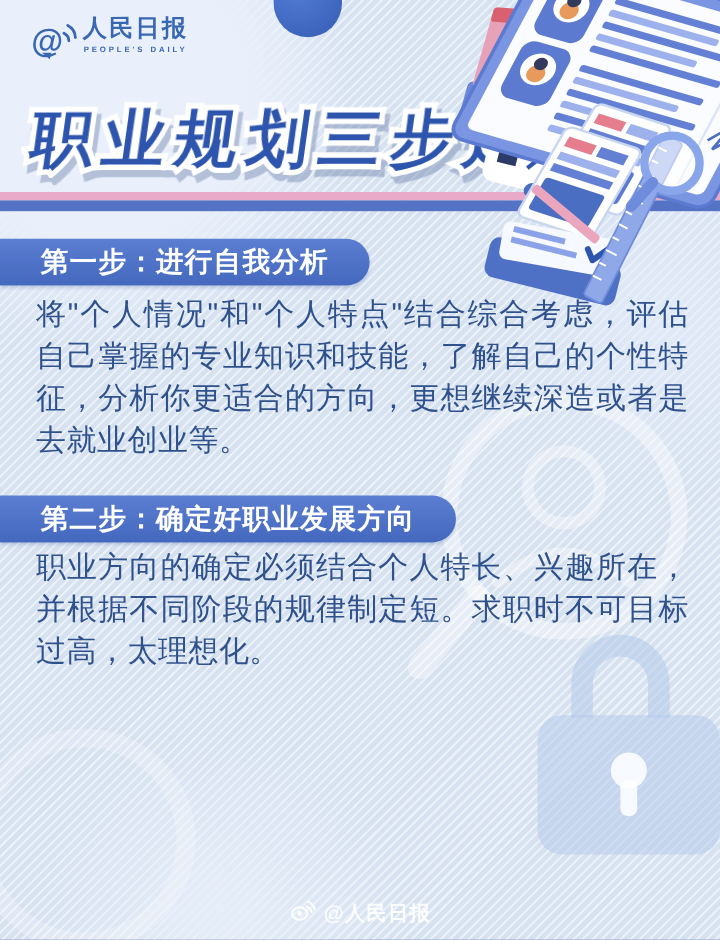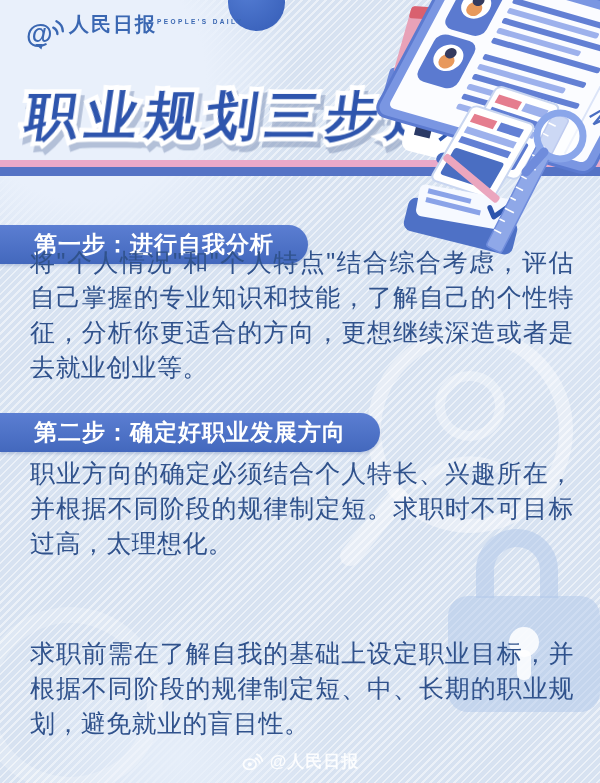--- a/index.html
+++ b/index.html
@@ -12,47 +12,47 @@
       radial-gradient(circle 200px at 30% 97%, rgba(231,239,250,.9) 0%, rgba(231,239,250,0) 75%),
       radial-gradient(circle 180px at 92% 34%, rgba(228,237,250,.7) 0%, rgba(228,237,250,0) 80%),
       repeating-linear-gradient(135deg, rgba(255,255,255,.5) 0px, rgba(255,255,255,.5) 1.8px, rgba(255,255,255,0) 1.8px, rgba(255,255,255,0) 5.6px);
   }
   
   .top-circle{position:absolute;left:228px;top:-26px;width:57px;height:57px;border-radius:50%;
     background:radial-gradient(circle at 35% 30%, #537cd3 0%, #3c64bd 75%);}
   .wm{position:absolute;left:0;top:0;}
   
   .logo{position:absolute;top:14px;left:26px;display:flex;align-items:flex-start;gap:3px;color:#3a67b2;}
-  .logo-col{display:flex;flex-direction:row;}
+  .logo-col{display:flex;flex-direction:column;text-align:center;}
   .logo-cn{font-size:20px;font-weight:900;letter-spacing:2px;line-height:1;}
   .logo-en{font-size:6.5px;letter-spacing:2.4px;margin-top:4px;font-weight:bold;}
   
   .title-wrap{position:absolute;left:26px;top:88px;transform:skewX(-8deg);
     filter:drop-shadow(4px 6px 0 rgba(112,132,172,.45));z-index:4;}
   .title{font-size:52px;font-weight:900;letter-spacing:8px;white-space:nowrap;line-height:1.1;}
   .title.stroke{position:absolute;left:0;top:0;-webkit-text-stroke:9px #ffffff;color:#fff;}
   .title.fill{position:relative;color:#2e55ad;}
   
   .bar-pink{position:absolute;left:0;top:160px;width:600px;height:7px;background:#e9a9c9;z-index:2;}
   .bar-blue{position:absolute;left:0;top:167px;width:600px;height:9px;background:#5573c5;z-index:2;}
   
   .badge{position:absolute;left:0;height:39px;line-height:39px;padding:0 34px 0 34px;
     background:linear-gradient(180deg,#5b7ed2 0%,#4368bd 100%);
     border-radius:0 20px 20px 0;color:#ffffff;font-size:23px;font-weight:bold;
     letter-spacing:1px;white-space:nowrap;z-index:3;box-shadow:0 2px 3px rgba(70,100,160,.25);}
-  .b1{top:199px;margin-top:26px;} .b2{top:413px;text-align:center;} .b3{top:593px;}
+  .b1{top:199px;} .b2{top:413px;text-align:center;} .b3{top:593px;}
   
   .para{position:absolute;left:30px;width:544px;font-size:25px;line-height:35px;
     color:#30528c;text-align:justify;letter-spacing:.4px;z-index:3;}
   .p1{top:245px;} .p2{top:456px;} .p3{top:636px;}
   
   .hero{position:absolute;top:0;right:0;width:292px;height:262px;overflow:hidden;z-index:5;pointer-events:none;}
   
   .footer{position:absolute;left:0;bottom:10px;width:600px;display:flex;justify-content:center;
-    align-items:center;gap:7px;color:rgba(255,255,255,.88);z-index:3;}
+    align-items:flex-start;gap:7px;color:rgba(255,255,255,.88);z-index:3;}
   .footer-text{font-size:17px;font-weight:bold;letter-spacing:1px;}
 </style>
 </head>
 <body>
 
 <div id="page">
 
   <svg class="wm" width="600" height="783" viewBox="0 0 600 783">
     <g>
       <circle cx="470" cy="430" r="96" fill="none" stroke="rgba(255,255,255,0.40)" stroke-width="14"></circle>
@@ -201,21 +201,20 @@
       </g>
     </svg>
   </div>
 
   <div class="badge b1">第一步：进行自我分析</div>
   <div class="para p1">将"个人情况"和"个人特点"结合综合考虑，评估自己掌握的专业知识和技能，了解自己的个性特征，分析你更适合的方向，更想继续深造或者是去就业创业等。</div>
 
   <div class="badge b2">第二步：确定好职业发展方向</div>
   <div class="para p2">职业方向的确定必须结合个人特长、兴趣所在，并根据不同阶段的规律制定短。求职时不可目标过高，太理想化。</div>
 
-  <div class="para p3">求职前需在了解自我的基础上设定职业目标，并根据不同阶段的规律制定短、中、长期的职业规划，避免就业的盲目性。</div>
 
   <div class="footer">
     <svg width="22" height="18" viewBox="0 0 24 20" style="color:rgba(255,255,255,.88)">
       <ellipse cx="9.5" cy="12.5" rx="7" ry="5.8" fill="none" stroke="currentColor" stroke-width="2"></ellipse>
       <circle cx="9.5" cy="12.5" r="2.2" fill="currentColor"></circle>
       <path d="M16 6 a7 7 0 0 1 4.5 5" fill="none" stroke="currentColor" stroke-width="2" stroke-linecap="round"></path>
       <path d="M17.5 1.5 a11 11 0 0 1 6 7.5" fill="none" stroke="currentColor" stroke-width="2" stroke-linecap="round"></path>
     </svg>
     <span class="footer-text">@人民日报</span>
   </div>

